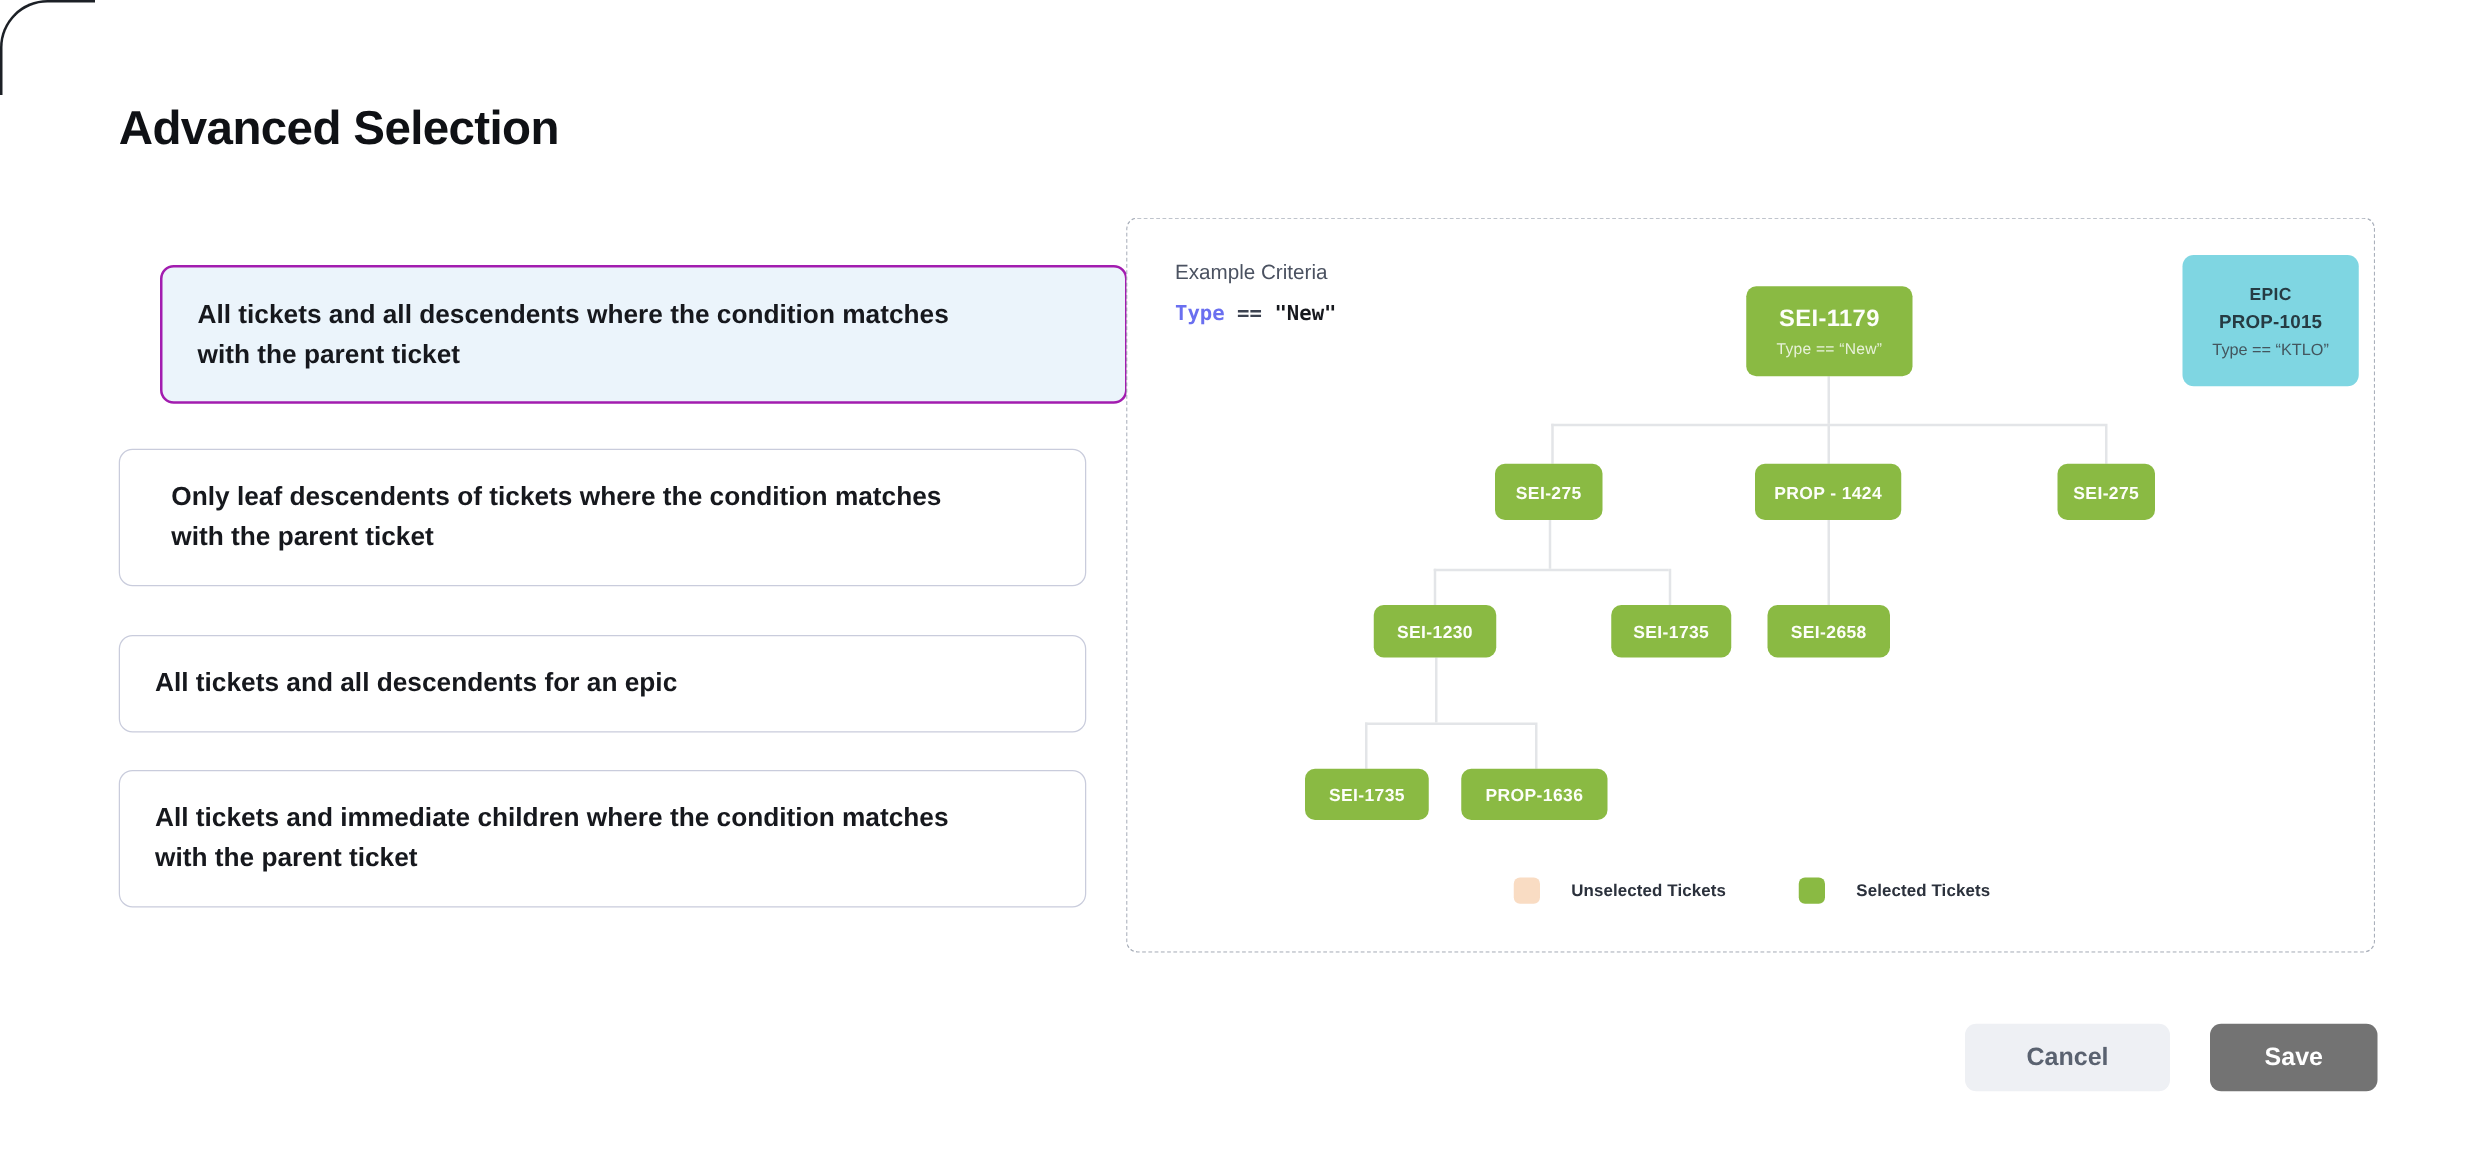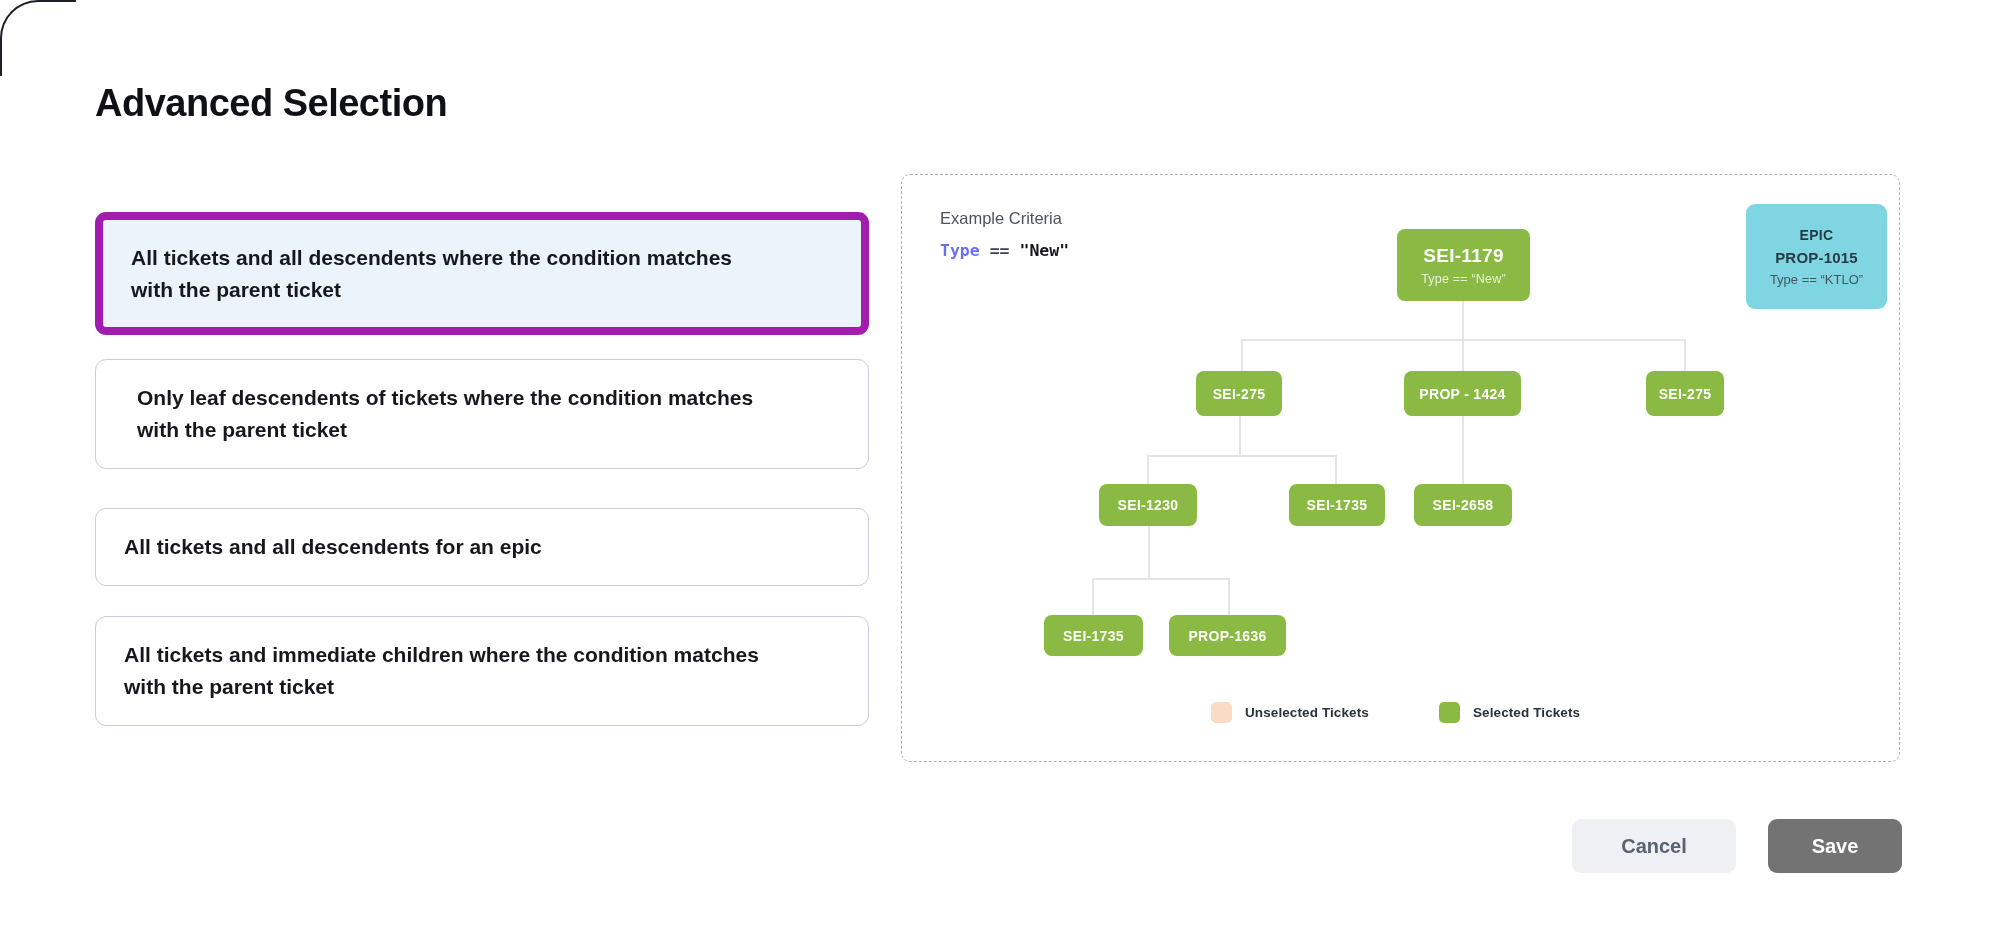--- a/index.html
+++ b/index.html
@@ -12,21 +12,21 @@
     border-top:2px solid #1c2026; border-left:2px solid #1c2026; border-top-left-radius:38px; }
 
   .page-title { position:absolute; left:95px; top:52px; font-size:38px; font-weight:700;
     color:#0f1115; letter-spacing:-0.5px;margin-top:30px; }
 
   
   .option { position:absolute; left:95px; width:774px; background:#ffffff;
     border:1.5px solid #c9ccdc; border-radius:11px; padding:22px 28px;
     font-size:21px; font-weight:600; color:#16181d; line-height:1.5; cursor:pointer; }
   .option .option-label { display:block; max-width:640px; }
-  .option.selected { background:#ebf4fb; border:8px solid #a21caf; }
+  .option.selected { background:#ebf4fb; border:2px solid #a21caf;margin-left:33px; }
   .opt-0 { top:212px; min-height:109px; }
   .opt-1 { top:359px; min-height:110px;padding-left:41px; }
   .opt-2 { top:508px; min-height:70px;  }
   .opt-3 { top:616px; min-height:110px; }
 
   
   .preview-panel { position:absolute; left:901px; top:174px; width:999px; height:588px;
     border:1.5px dashed #aab0bb; border-radius:9px; background:#fff; }
   .criteria-label { position:absolute; left:38px; top:34px; font-size:16.5px; font-weight:500; color:#4b5261; }
   .criteria-line { position:absolute; left:38px; top:66px;
@@ -49,21 +49,21 @@
 
   
   .epic-badge { position:absolute; left:844px; top:29px; width:141px; height:105px;
     background:#7fd6e2; border-radius:9px; display:flex; flex-direction:column;
     align-items:center; justify-content:center; gap:6px; }
   .epic-type { font-size:14px; font-weight:700; color:#263b43; letter-spacing:0.3px; }
   .epic-id { font-size:15px; font-weight:700; color:#263b43; letter-spacing:0.2px; }
   .epic-cond { font-size:13px; font-weight:500; color:#43565e; }
 
   
-  .legend-item { position:absolute; display:flex; align-items:center; gap:13px; top:527px; }
+  .legend-item { position:absolute; display:flex; align-items:center; gap:25px; top:527px; }
   .legend-unselected { left:309px; }
   .legend-selected { left:537px; }
   .legend-swatch { width:21px; height:21px; border-radius:5px; }
   .legend-label { font-size:13.5px; font-weight:700; color:#2b313c; letter-spacing:0.1px; }
 
   
   .btn { position:absolute; top:819px; height:54px; border:none; border-radius:9px;
     font-family:"Liberation Sans", sans-serif; font-size:20px; font-weight:700; cursor:pointer;
     display:flex; align-items:center; justify-content:center; }
   .btn-cancel { left:1572px; width:164px; background:#eef0f4; color:#5a6270; }

